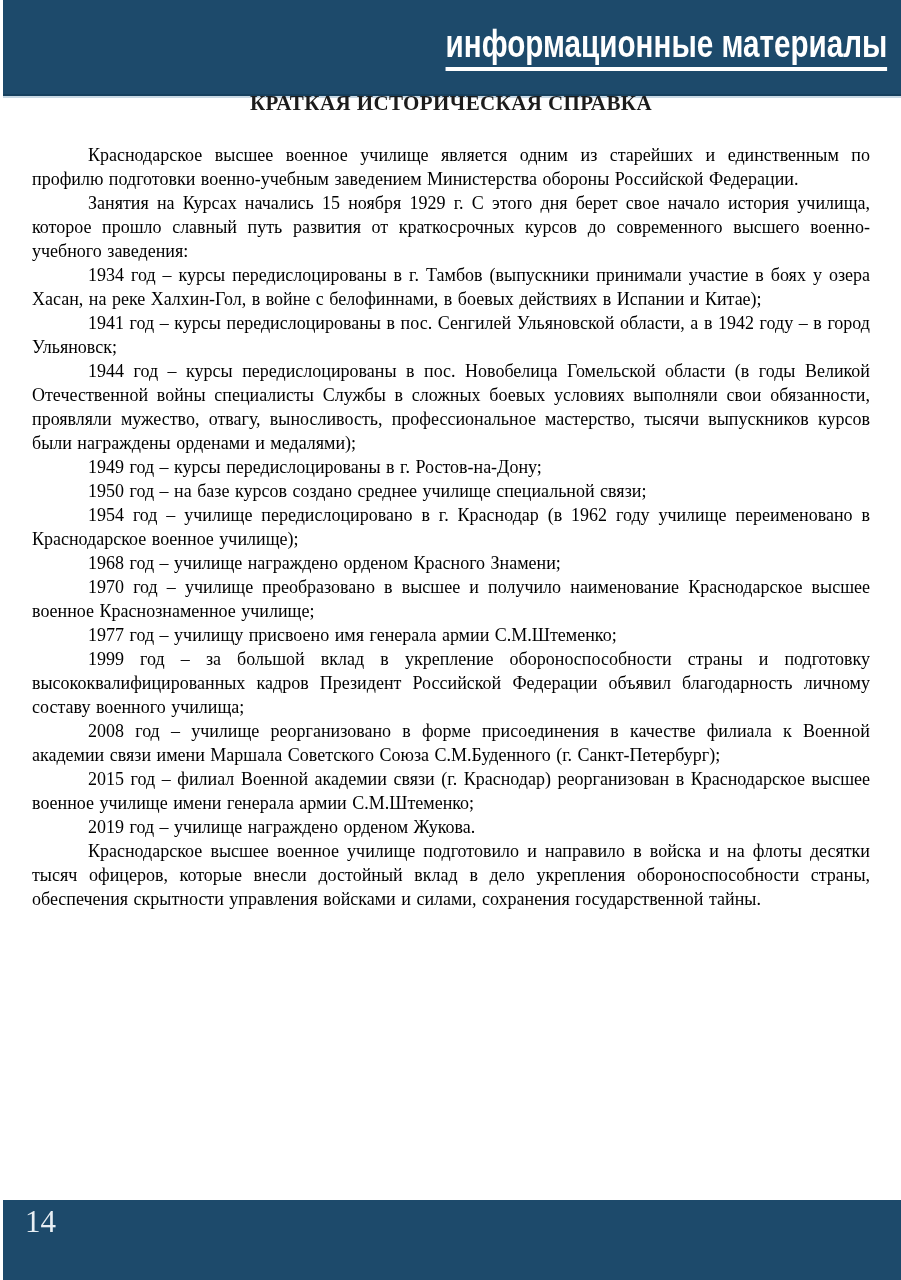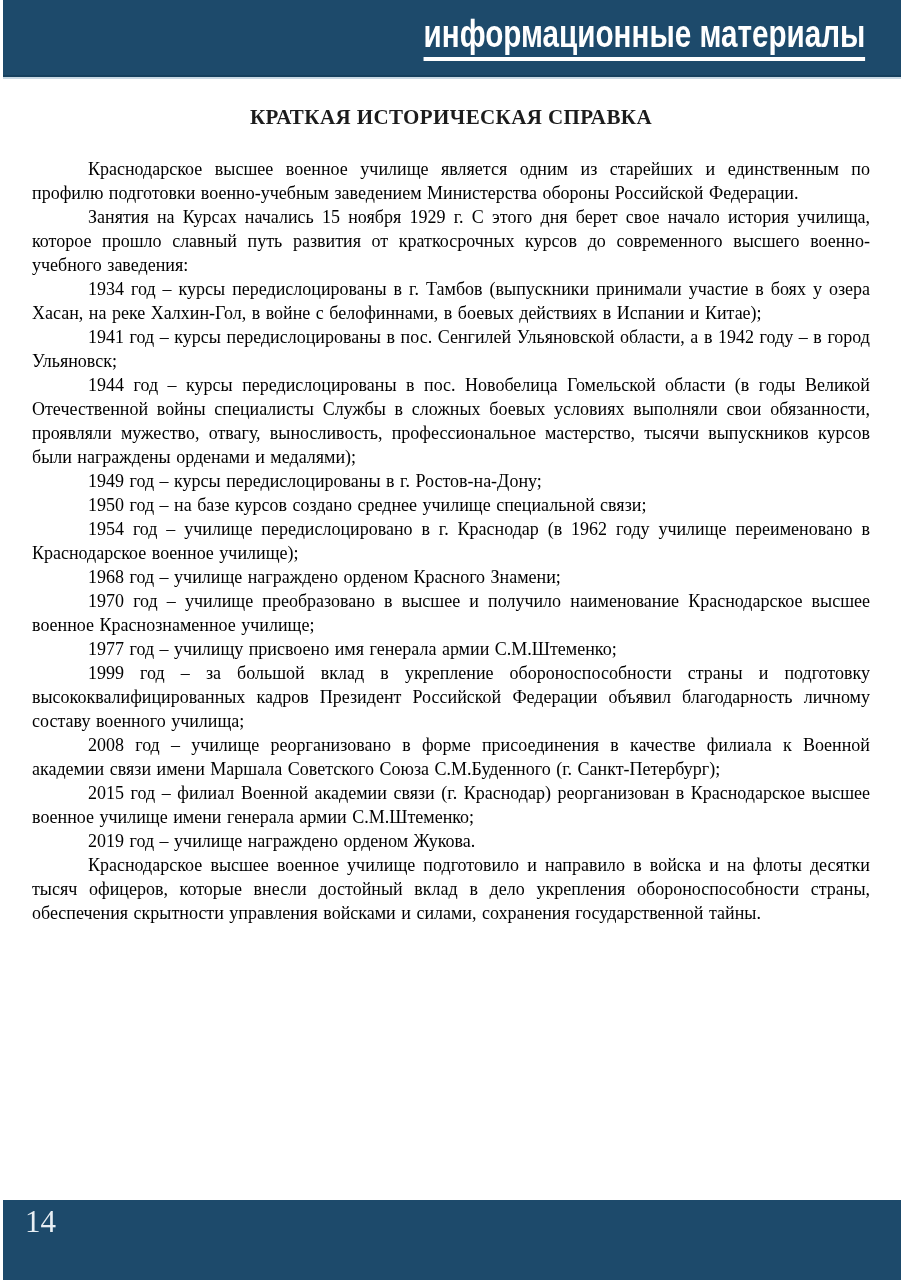--- a/index.html
+++ b/index.html
@@ -17,28 +17,28 @@
   }
   
   .band {
     position: absolute;
     left: 3px;
     right: 0;
     background: #1d4a6b;
   }
   .band-top {
     top: 0;
-    height: 77px;
+    height: 96px;
     border-bottom: 2px solid #16405e;
     box-shadow: 0 2px 0 #c9d9e4;
     display: flex;
     justify-content: flex-end;
     align-items: center;
     box-sizing: border-box;
-    padding-right: 36px;
+    padding-right: 14px;
   }
   .banner-text {
     display: inline-block;
     transform: scaleX(0.76);
     transform-origin: right center;
     font-family: "Liberation Sans", sans-serif;
     font-weight: bold;
     font-size: 39px;
     line-height: 1;
     color: #ffffff;
@@ -50,21 +50,21 @@
   
   .doc-body {
     position: absolute;
     top: 75px;
     left: 32px;
     right: 31px;
     bottom: 80px;
     overflow: hidden;
   }
   .doc-title {
-    margin: 30px 0 27px 0;
+    margin: 16px 0 27px 0;
     text-align: center;
     font-size: 21px;
     font-weight: bold;
     letter-spacing: 0.4px;
     color: #1c1c1c;
   }
   .paragraphs p {
     margin: 0;
     text-align: justify;
     text-indent: 56px;

